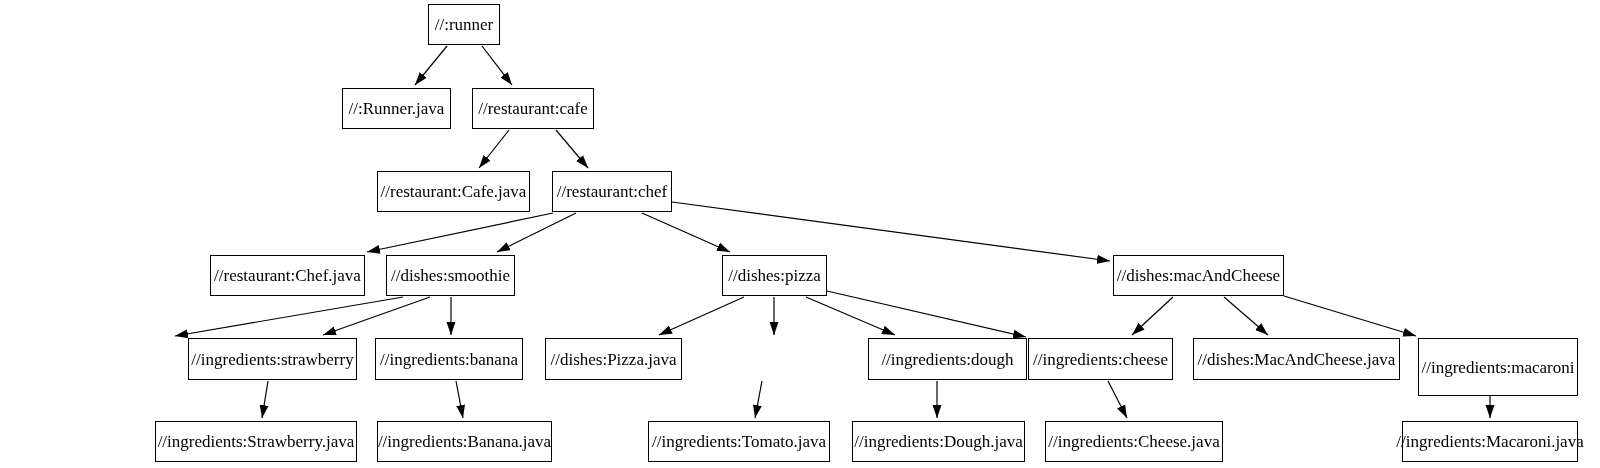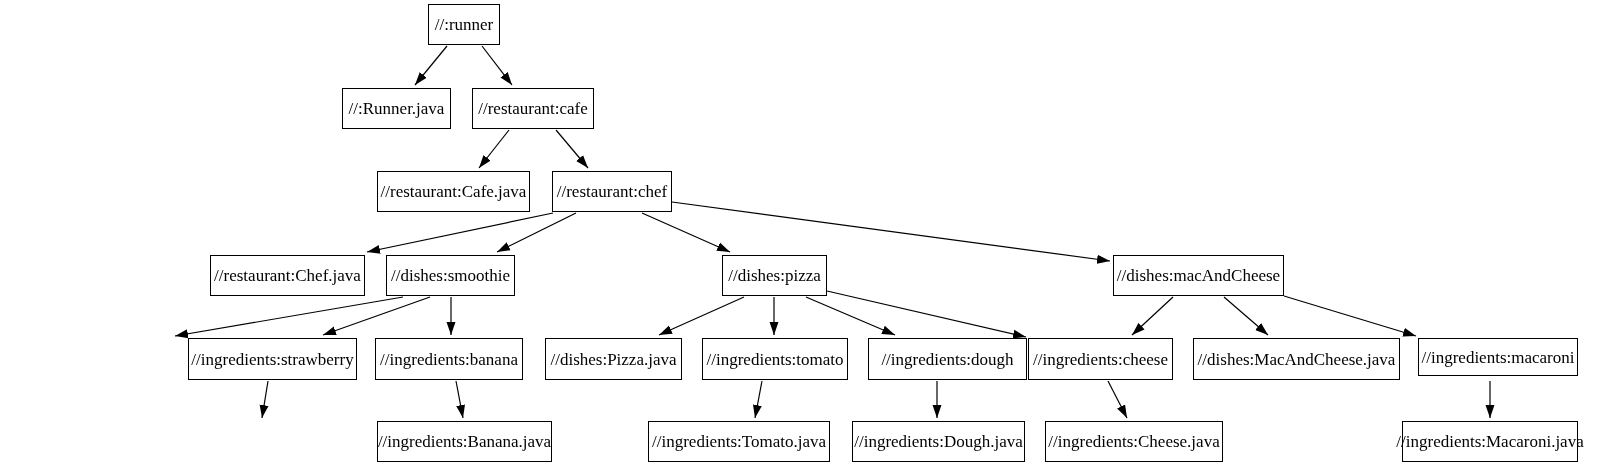--- a/index.html
+++ b/index.html
@@ -84,24 +84,24 @@
       <div class="node" style="left: 472px; top: 88px; width: 122px; height: 41px;">//restaurant:cafe</div>
       <div class="node" style="left: 377px; top: 171px; width: 153px; height: 41px;">//restaurant:Cafe.java</div>
       <div class="node" style="left: 552px; top: 171px; width: 120px; height: 41px;">//restaurant:chef</div>
       <div class="node" style="left: 210px; top: 255px; width: 155px; height: 41px;">//restaurant:Chef.java</div>
       <div class="node" style="left: 386px; top: 255px; width: 129px; height: 41px;">//dishes:smoothie</div>
       <div class="node" style="left: 722px; top: 255px; width: 105px; height: 41px;">//dishes:pizza</div>
       <div class="node" style="left: 1113px; top: 255px; width: 171px; height: 41px;">//dishes:macAndCheese</div>
       <div class="node" style="left: 188px; top: 338px; width: 169px; height: 42px;">//ingredients:strawberry</div>
       <div class="node" style="left: 375px; top: 338px; width: 148px; height: 42px;">//ingredients:banana</div>
       <div class="node" style="left: 545px; top: 338px; width: 137px; height: 42px;">//dishes:Pizza.java</div>
-      <div class="node" style="left: 702px; top: 338px; width: 146px; height: 42px;">//ingredients:tomato</div>
       <div class="node" style="left: 868px; top: 338px; width: 159px; height: 42px;">//ingredients:dough</div>
       <div class="node" style="left: 1028px; top: 338px; width: 145px; height: 42px;">//ingredients:cheese</div>
       <div class="node" style="left: 1193px; top: 338px; width: 207px; height: 42px;">//dishes:MacAndCheese.java</div>
-      <div class="node" style="left: 1418px; top: 338px; width: 160px; height: 38px;">//ingredients:macaroni</div>
+      <div class="node" style="left: 1418px; top: 338px; width: 160px; height: 58px;">//ingredients:macaroni</div>
+      <div class="node" style="left: 155px; top: 421px; width: 202px; height: 41px;">//ingredients:Strawberry.java</div>
       <div class="node" style="left: 377px; top: 421px; width: 175px; height: 41px;">//ingredients:Banana.java</div>
       <div class="node" style="left: 648px; top: 421px; width: 182px; height: 41px;">//ingredients:Tomato.java</div>
       <div class="node" style="left: 852px; top: 421px; width: 173px; height: 41px;">//ingredients:Dough.java</div>
       <div class="node" style="left: 1045px; top: 421px; width: 178px; height: 41px;">//ingredients:Cheese.java</div>
       <div class="node" style="left: 1402px; top: 421px; width: 176px; height: 41px;">//ingredients:Macaroni.java</div>
     </div>
 </div>
 
 </body></html>

